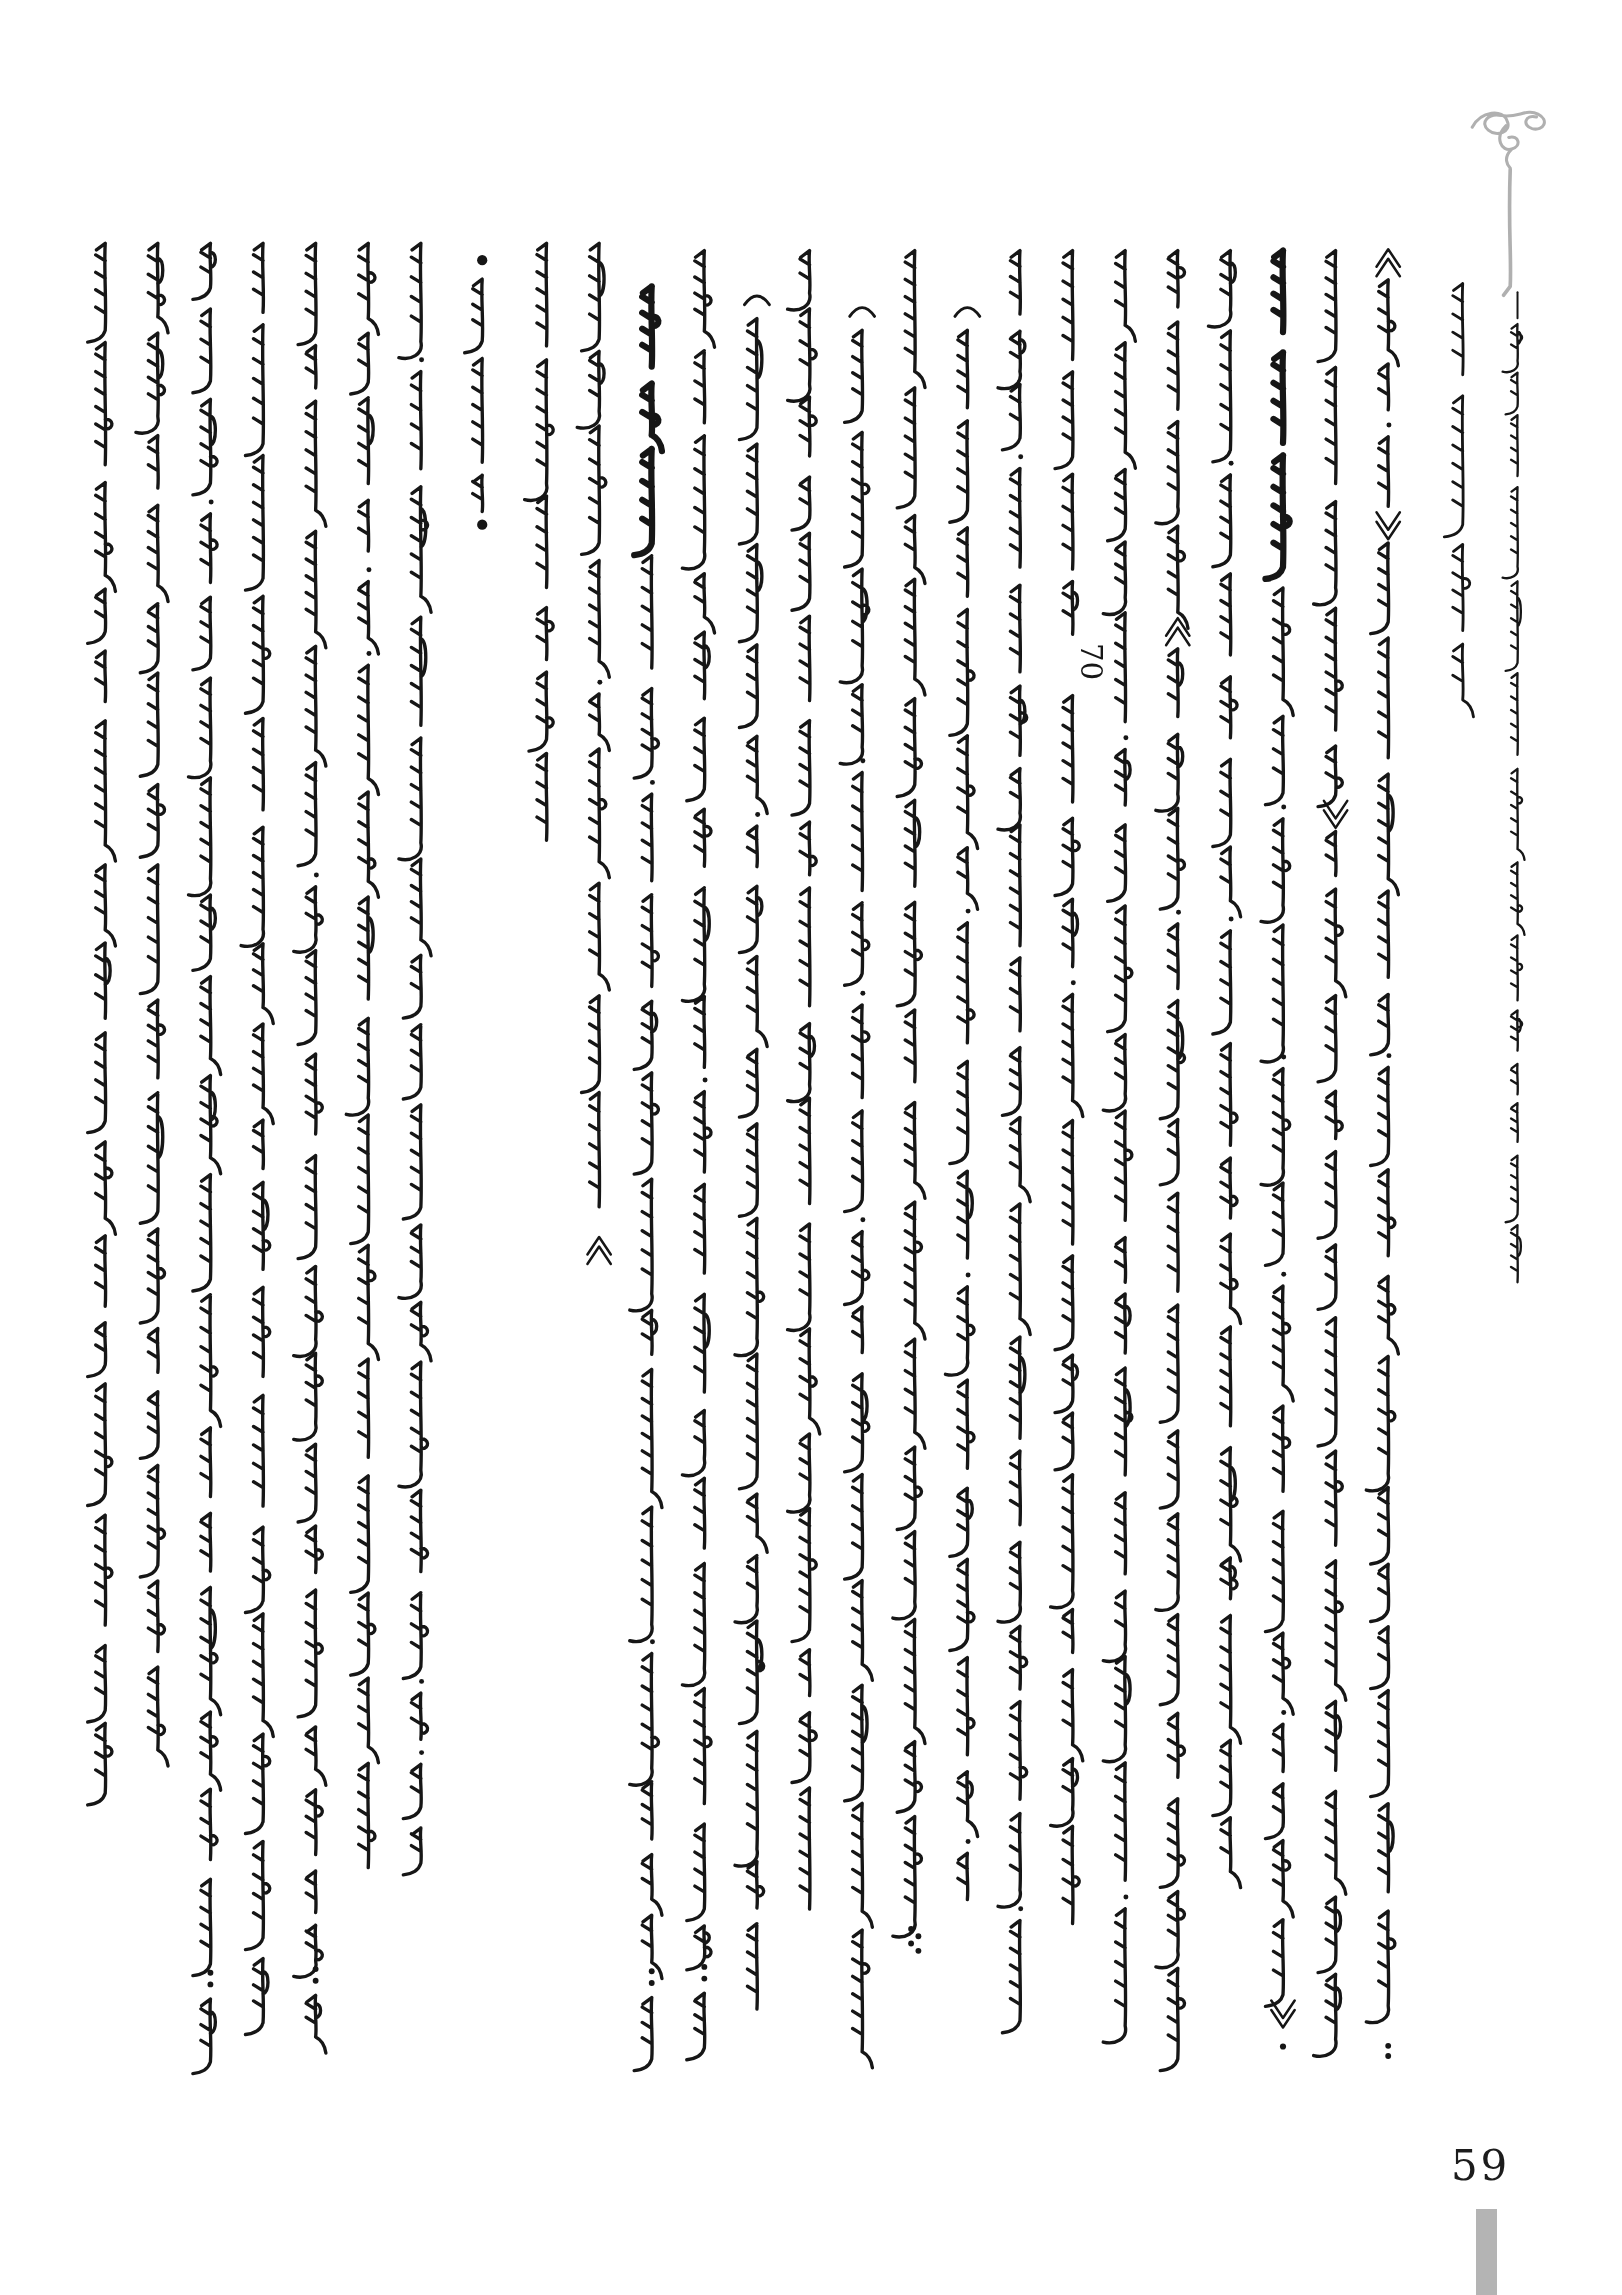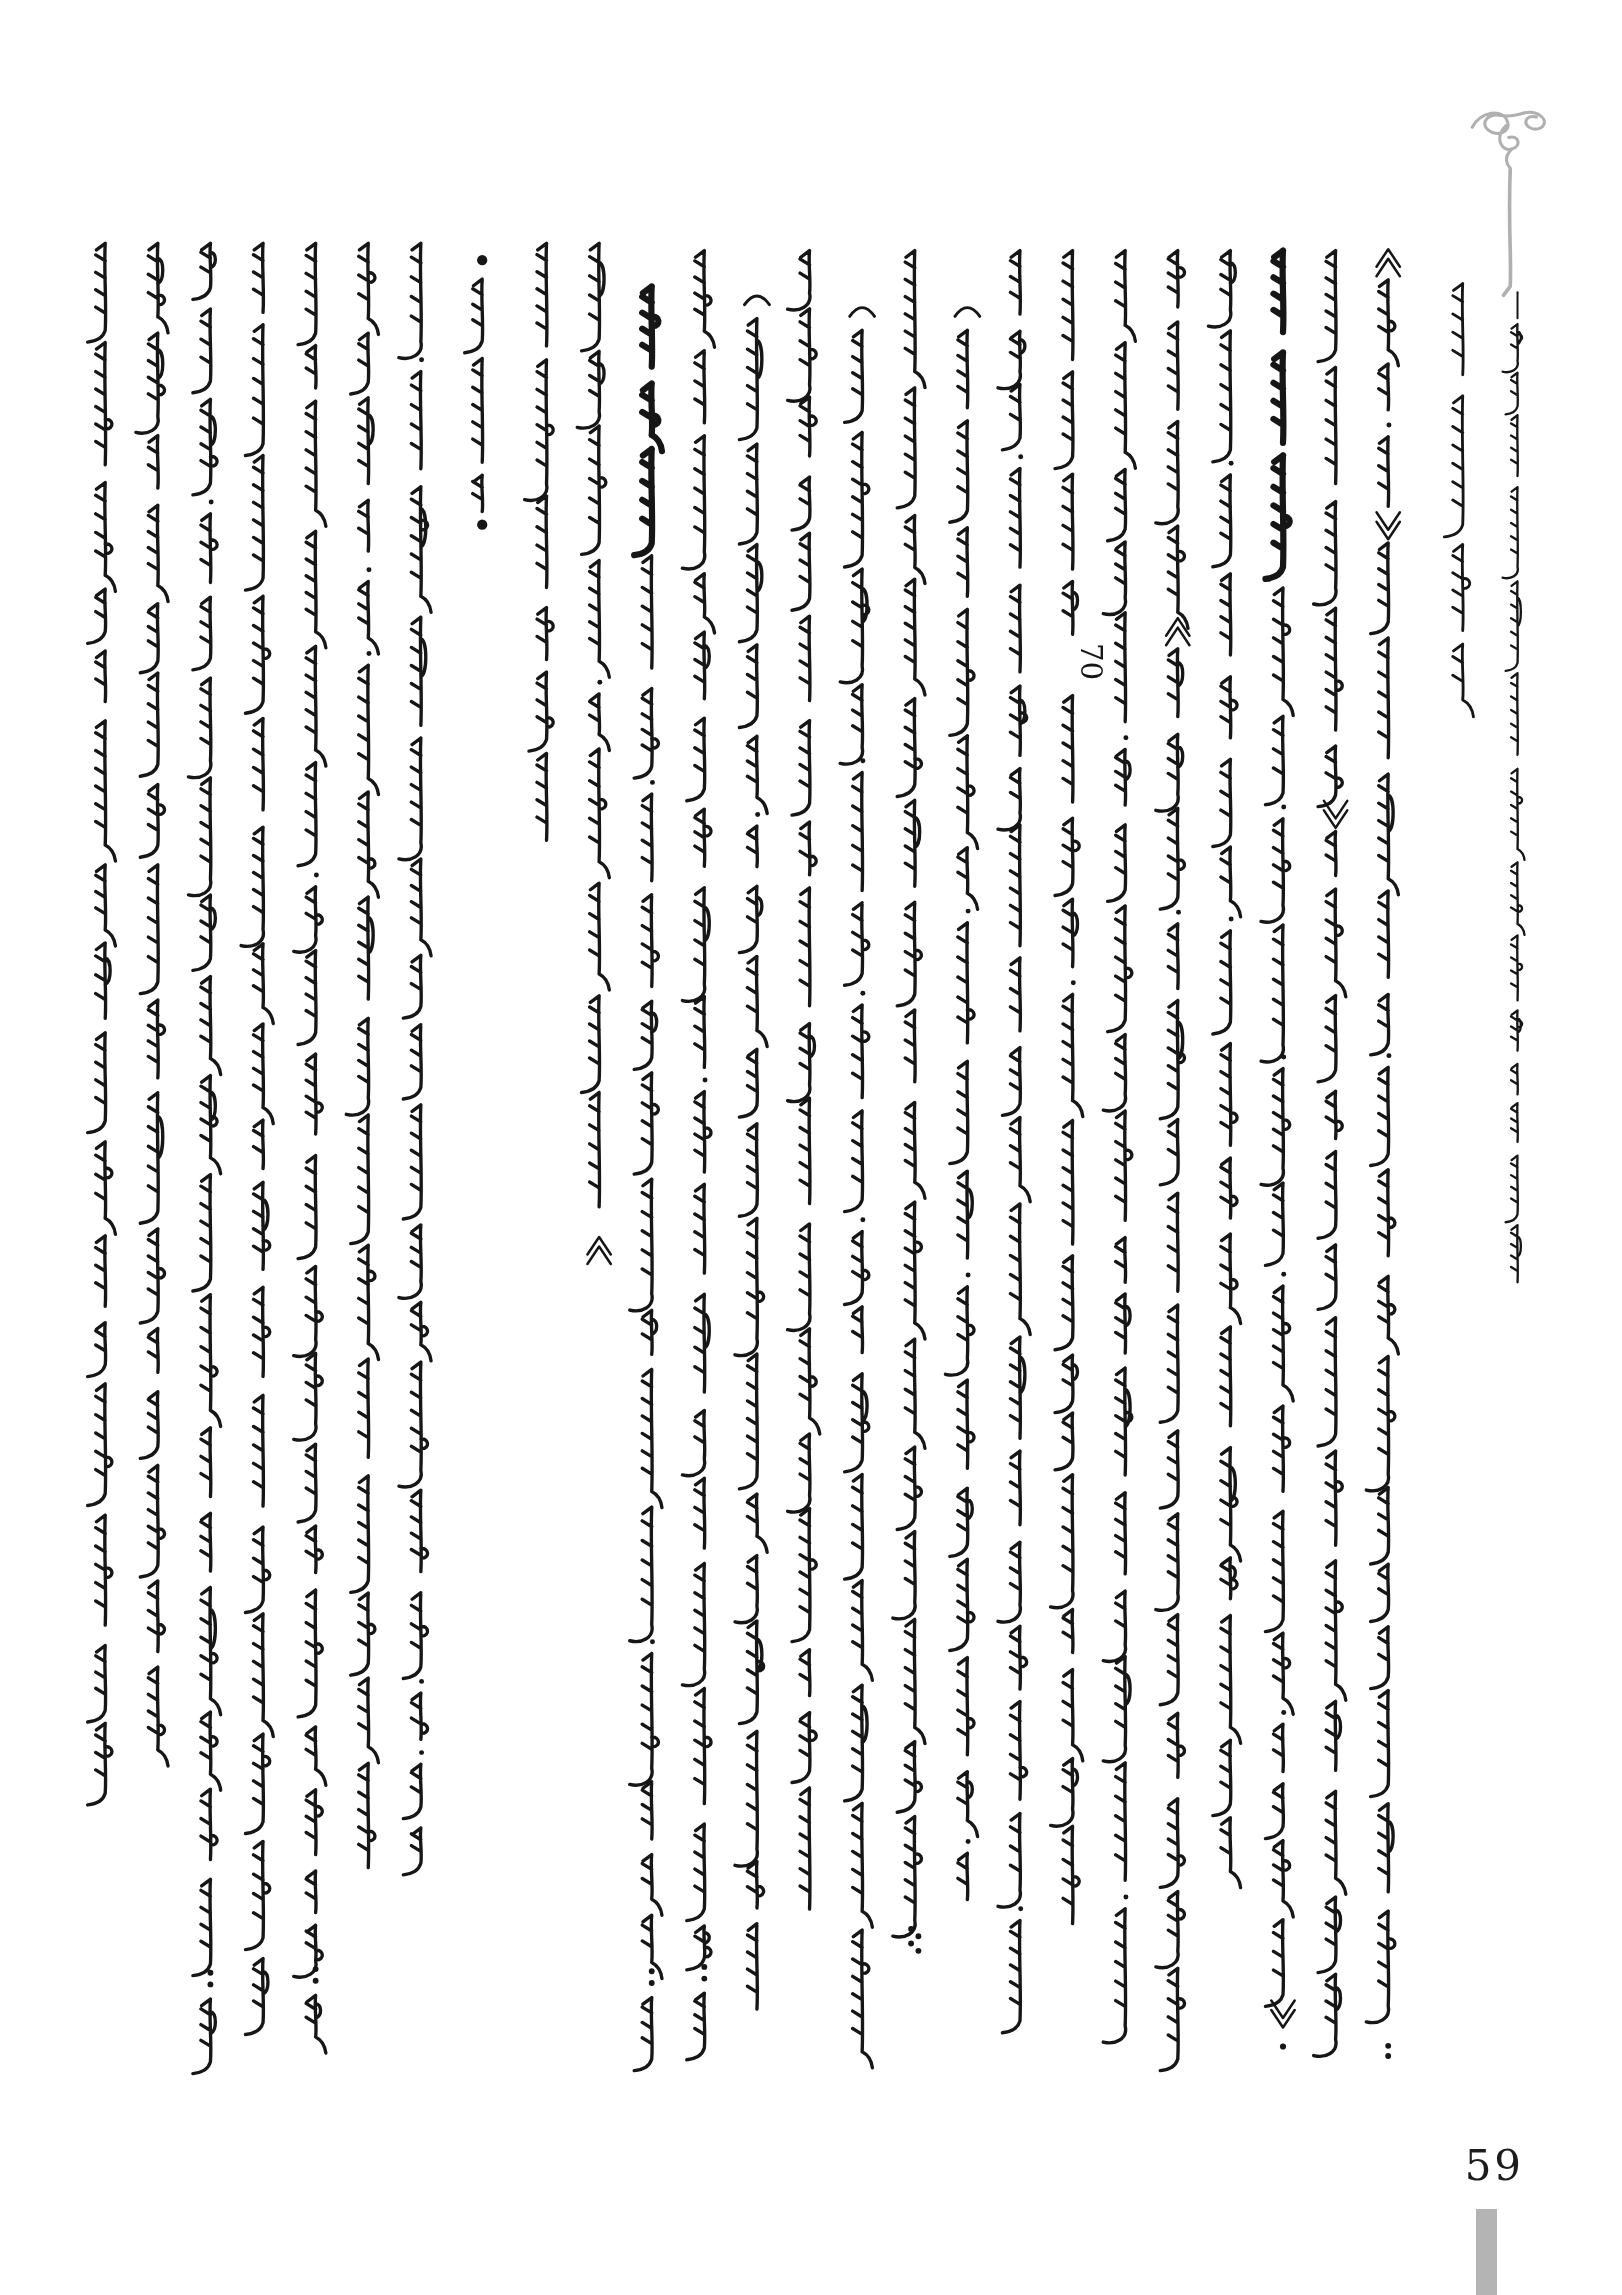--- a/index.html
+++ b/index.html
@@ -7,21 +7,21 @@
     position:relative;
     width:1622px;height:2295px;
     background:#ffffff;
     overflow:hidden;
     font-family:"DejaVu Serif", serif;
   }
   .page svg{position:absolute;left:0;top:0;}
   .pagenum{
     position:absolute;
     left:1451px;top:2141px;
-    width:73px;text-align:right;
+    width:73px;text-align:left;
     font-size:42px;color:#1c1c1c;
     font-family:"DejaVu Serif", serif;
     letter-spacing:2.9px;
   }
   .edgebar{
     position:absolute;
     left:1476px;top:2209px;
     width:21px;height:87px;
   }
 </style>

